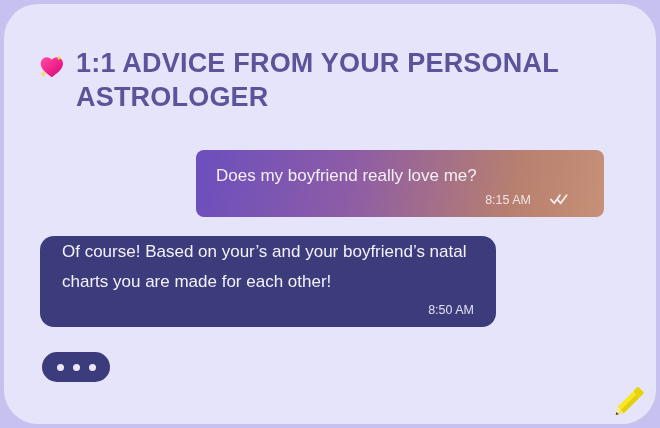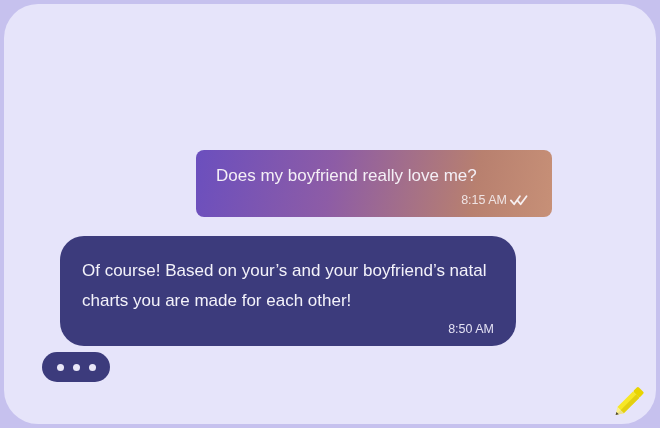--- a/index.html
+++ b/index.html
@@ -76,53 +76,52 @@
     position: absolute;
     box-sizing: border-box;
     color: #ffffff;
     border-radius: 22px;
   }
 
   
   #bubble-outgoing {
     left: 192px;
     top: 8px;
-    width: 356px;
-    padding: 14px 24px 10px 20px;
+    width: 408px;
+    padding: 14px 36px 10px 20px;
     background: linear-gradient(100deg, #6b4fbe 0%, #8d5ca6 38%, #b8806f 78%, #c79077 100%);
     border-radius: 8px;
   }
   #bubble-outgoing .msg-text {
     font-size: 17px;
     line-height: 23px;
     color: #f4eff6;
   }
   .meta {
     display: flex;
-    align-items: center;
+    align-items: flex-start;
     justify-content: flex-end;
-    gap: 3px;
+    gap: 19px;
     margin-top: 6px;
   }
   .meta .time {
     font-size: 12.5px;
     color: #f2e9ea;
     opacity: 0.95;
   }
   .ticks { width: 18px; height: 12px; display: block; }
 
   
   #bubble-incoming {
     left: 36px;
     top: 94px;
     width: 456px;
-    padding: 20px 22px 10px 22px;
+    padding: 1px 22px 10px 22px;
     background: #3c3b7c;
-    border-radius: 24px;
-    margin-left: 20px;
+    border-radius: 14px;
   }
   #bubble-incoming .msg-text {
     font-size: 17px;
     line-height: 30px;
     color: #f3f2fa;
   }
   #bubble-incoming .meta .time {
     font-size: 12.5px;
     color: #eceafa;
   }
@@ -158,20 +157,38 @@
     transform: rotate(0deg);
   }
   #pencil-icon svg { display: block; }
 </style>
 </head>
 <body>
 
 <div id="app">
   <div id="card">
 
+    <div id="header">
+      <span id="heart-icon">
+        <svg viewBox="0 0 32 32" width="30" height="30" aria-hidden="true">
+          <defs>
+            <linearGradient id="hg" x1="0" y1="0" x2="1" y2="1">
+              <stop offset="0%" stop-color="#ff4fa3"></stop>
+              <stop offset="55%" stop-color="#f0218c"></stop>
+              <stop offset="100%" stop-color="#c8106f"></stop>
+            </linearGradient>
+          </defs>
+          <path d="M16.2 28.4C10.6 24.2 5 20.2 5 14.4 5 10.6 8 7.8 11.6 7.8c2.1 0 4.1 1 5.3 2.6 1.2-1.6 3.2-2.6 5.3-2.6 3.6 0 6.6 2.8 6.6 6.6 0 5.8-5.6 9.8-11.2 14a1.1 1.1 0 0 1-1.4 0z" fill="url(#hg)"></path>
+          <path d="M7.9 22.1l1.0 2.6 2.6 1.0-2.6 1.0-1.0 2.6-1.0-2.6-2.6-1.0 2.6-1.0z" fill="#ffd84d"></path>
+          <path d="M24.4 5.6l0.8 2.1 2.1 0.8-2.1 0.8-0.8 2.1-0.8-2.1-2.1-0.8 2.1-0.8z" fill="#ffd84d"></path>
+        </svg>
+      </span>
+      <div id="title">1:1 ADVICE FROM YOUR PERSONAL
+ASTROLOGER</div>
+    </div>
 
     <div id="chat">
 
       <div class="bubble" id="bubble-outgoing">
         <div class="msg-text">Does my boyfriend really love me?</div>
         <div class="meta">
           <span class="time">8:15 AM</span>
           <span>
             <svg class="ticks" viewBox="0 0 20 13" aria-hidden="true">
               <path d="M1 7.0 L4.6 11.2 L11.0 2.4" fill="none" stroke="#f6eff0" stroke-width="2" stroke-linecap="round" stroke-linejoin="round"></path>

